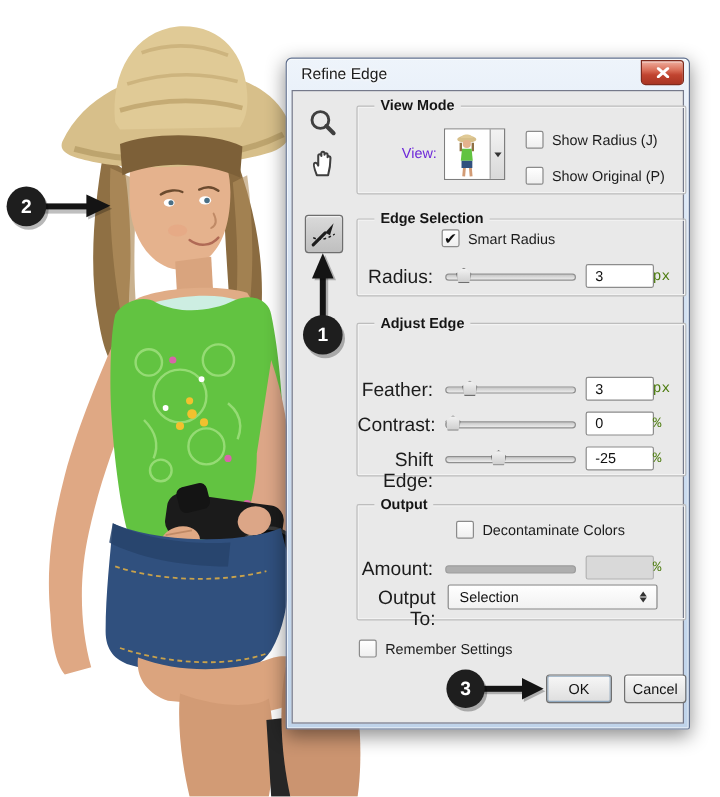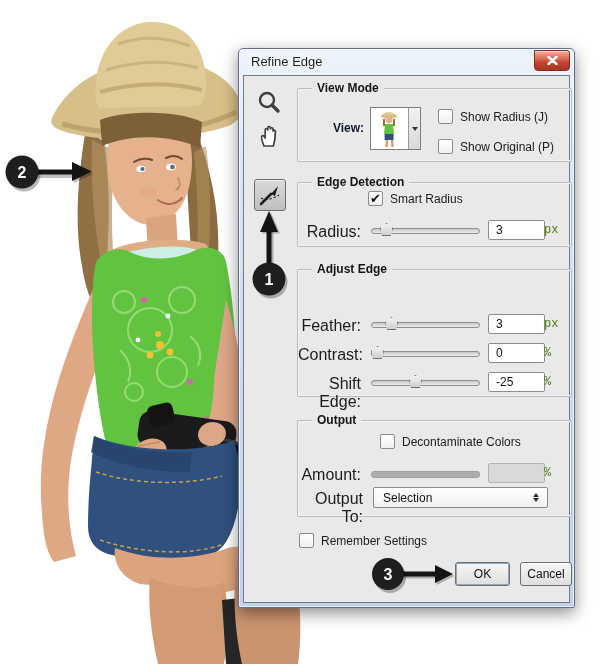--- a/index.html
+++ b/index.html
@@ -34,21 +34,21 @@
   .toolicon{position:absolute;width:30px;height:30px;display:flex;align-items:center;justify-content:center;}
   .toolbtn{
     position:absolute;width:30px;height:30px;display:flex;align-items:center;justify-content:center;
     background:linear-gradient(180deg,#dadada,#bfbfbf);border:1px solid #6e6e6e;border-radius:3px;
     box-shadow:inset 0 1px 0 #f0f0f0;
   }
 
   .group{position:absolute;left:53px;width:273px;border:1px solid #bdbdbd;border-radius:2px;box-shadow:inset 0 0 0 1px #f3f3f3;}
   .grouplabel{position:absolute;top:-8px;left:14px;background:#e9e9e9;padding:0 5px;font-size:12px;font-weight:bold;color:#151515;}
 
-  .lbl{font-size:12px;color:#0f172a;font-weight:bold;}
+  .lbl{font-size:12px;color:#6d28d9;}
   .dim{color:#9b9b9b;}
 
   .cb{position:absolute;width:15px;height:15px;background:linear-gradient(180deg,#fff,#efefef);
       border:1px solid #8b8b8b;border-radius:2px;box-sizing:border-box;line-height:13px;text-align:center;
       font-size:13px;color:#111;cursor:pointer;}
   .cblbl{position:absolute;font-size:12px;color:#1c1c1c;white-space:nowrap;}
 
   .arow{position:absolute;left:0;height:20px;width:100%;}
   .slabel{position:absolute;left:0;top:3px;width:63px;text-align:right;font-size:16px;color:#1c1c1c;}
   .slider{position:absolute;left:73px;top:0;width:109px;height:20px;cursor:pointer;}
@@ -219,21 +219,21 @@
             <div class="tri-down"></div>
           </div>
         </div>
         <div class="cb" style="left:140px;top:20px;"></div>
         <span class="cblbl" style="left:162px;top:21px;">Show Radius (J)</span>
         <div class="cb" style="left:140px;top:50px;"></div>
         <span class="cblbl" style="left:162px;top:51px;">Show Original (P)</span>
       </div>
 
       <div class="group" style="top:106px;height:63px;">
-        <span class="grouplabel">Edge Detection</span>
+        <span class="grouplabel">Edge Selection</span>
         <div class="cb" style="left:70px;top:8px;">
           <span>✔</span>
         </div>
         <span class="cblbl" style="left:92px;top:9px;">Smart Radius</span>
         <div class="arow" style="top:37px;">
           <span class="slabel">Radius:</span>
           <div class="slider">
             <div class="track"></div>
             <div class="thumb" style="left:9px;"></div>
           </div>

